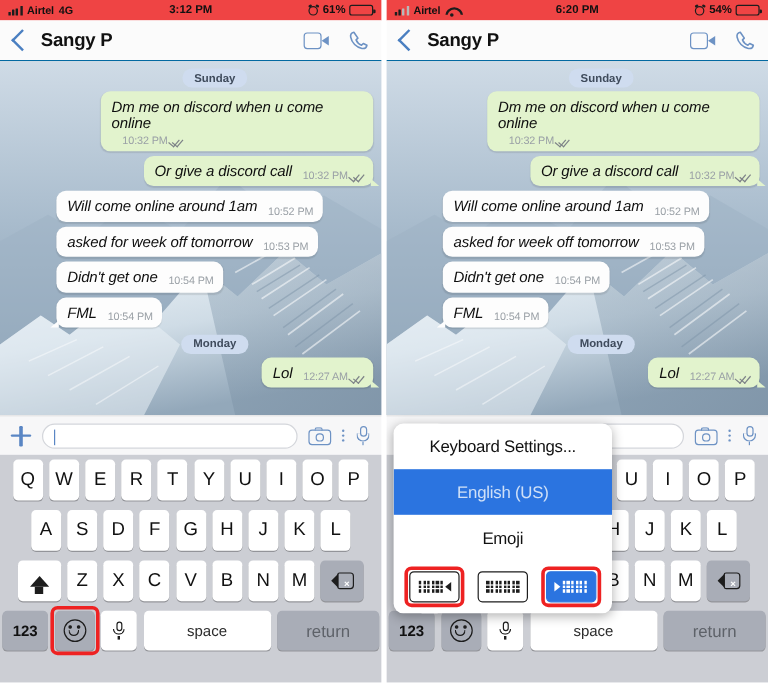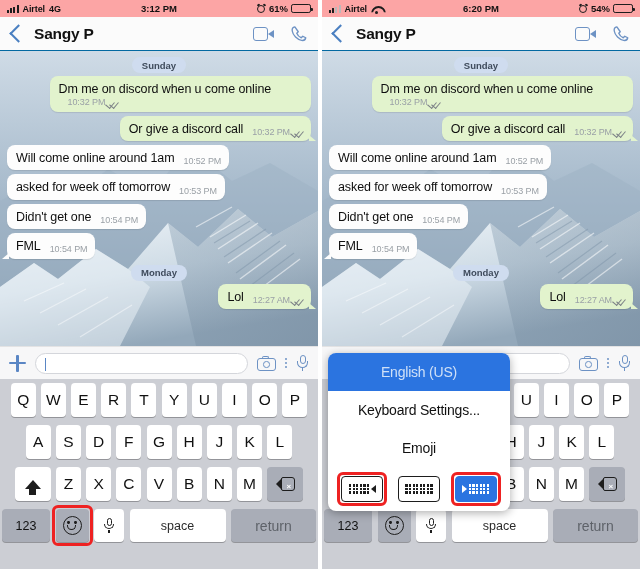--- a/index.html
+++ b/index.html
@@ -5,21 +5,21 @@
   * { box-sizing: border-box; margin:0; padding:0; }
   html,body { width:640px; height:569px; overflow:hidden; background:#ffffff;
     font-family:"Liberation Sans", sans-serif; }
 
   .stage { position:relative; width:640px; height:569px; display:flex; background:#fff; }
 
   .panel { position:relative; width:318px; height:569px; overflow:hidden; background:#fff; }
   .panel.left { margin-right:4px; }
 
   
-  .statusbar { position:relative; height:17px; background:#fca5a5;
+  .statusbar { position:relative; height:17px; background:#ef4444;
     display:flex; align-items:center; font-size:9.5px; color:#111; font-weight:bold; }
   .sb-left { position:absolute; left:7px; display:flex; align-items:center; gap:4px; }
   .sb-center { position:absolute; left:0; right:0; text-align:center; font-size:9.5px; }
   .sb-right { position:absolute; right:7px; display:flex; align-items:center; gap:3px; }
 
   .bars { display:flex; align-items:flex-end; gap:1.2px; height:8px; }
   .bars i { display:block; width:2px; background:#1d1d1d; border-radius:.3px; }
   .bars i:nth-child(1){height:3px} .bars i:nth-child(2){height:4.5px}
   .bars i:nth-child(3){height:6px} .bars i:nth-child(4){height:7.5px}
   .bars.weak i:nth-child(3){background:#b9b9b9} .bars.weak i:nth-child(4){background:#b9b9b9}
@@ -60,37 +60,37 @@
   .vidcam .body{ position:absolute; left:0; top:0; width:15px; height:14px;
     border:1.6px solid #6d92c4; border-radius:3px; }
   .vidcam .lens{ position:absolute; right:0; top:3px; width:0; height:0;
     border-top:4px solid transparent; border-bottom:4px solid transparent;
     border-right:6px solid #6d92c4; }
 
   .phone { position:relative; width:18px; height:18px; }
   .phone svg { display:block; }
 
   
-  .chat { position:relative; height:295px; overflow:hidden; background:#cfd9e2; }
+  .chat { position:relative; height:295px; overflow:hidden; background:#cfd9e2;padding-left:40px; }
   .chat .bg { position:absolute; inset:0; }
 
   .daypill { position:relative; z-index:3; width:max-content; margin:6px auto 3px;
     background:#cfdcef; color:#3f4b5c; font-size:9.5px; font-weight:bold;
     padding:2.5px 10px; border-radius:9px; }
 
   .msgrow { position:relative; z-index:3; display:flex; padding:0 7px; margin-bottom:4px; }
   .msgrow.out { justify-content:flex-end; }
   .msgrow.in  { justify-content:flex-start; }
 
   .bubble { position:relative; max-width:86%; border-radius:8px; padding:6px 8px 5px 9px;
     font-size:12.5px; color:#0e0e0e; line-height:1.15; letter-spacing:-.1px;
     box-shadow:0 1px 1px rgba(0,0,0,.10); display:flex; align-items:flex-end; flex-wrap:wrap; }
   .bubble.out { background:#e2f3cd; padding-right:8px; }
   .bubble.in  { background:#fdfdfd; }
-  .bubble .txt { display:inline; }
+  .bubble .txt { display:inline;font-style:italic; }
   .meta { display:inline-flex; align-items:center; gap:2px; margin-left:9px;
     font-size:9px; color:#9aa0a6; white-space:nowrap; position:relative; top:1px;justify-content:center; }
   .ticks { position:relative; width:11px; height:8px; display:inline-block; }
   .ticks::before,.ticks::after{ content:""; position:absolute; top:1px; width:5px; height:7px;
     border-right:1.4px solid #7d8287; border-bottom:1.4px solid #7d8287;
     transform:rotate(40deg); }
   .ticks::before{ left:0; } .ticks::after{ left:3.5px; }
 
   .bubble.out::after{ content:""; position:absolute; right:-5px; bottom:0; width:0; height:0;
     border-left:7px solid #e2f3cd; border-top:6px solid transparent; }
@@ -130,21 +130,21 @@
   .krow { display:flex; justify-content:center; align-items:center; gap:5.2px;
     margin-bottom:8px; padding:0 2px; }
   .krow.r2 { gap:5.2px; }
   .key { width:25px; height:34px; background:#fff; border-radius:4px;
     display:flex; align-items:center; justify-content:center;
     font-size:15.5px; color:#111; box-shadow:0 1px 0 rgba(0,0,0,.28);
     font-weight:400; letter-spacing:0; }
   .key.fn { background:#a9adb7; }
   .key.shift,.key.del { width:36px; }
   .krow.r4 { gap:5.5px; margin-bottom:4px; }
-  .key.num { width:48px; height:33px; background:#a9adb7; font-size:12.5px; font-weight:400; }
+  .key.num { width:38px; height:33px; background:#a9adb7; font-size:12.5px; font-weight:700; }
   .key.emoji { width:33px; height:33px; background:#a9adb7; font-size:15px; }
   .key.micK { width:30px; height:33px; font-size:13px; }
   .key.space { flex:1; max-width:152px; height:33px; font-size:12.5px; color:#2b2b2b; }
   .key.ret { width:85px; height:33px; background:#a9adb7; font-size:14px; color:#5e6269; }
 
   .arrowup { width:0;height:0; border-left:8px solid transparent; border-right:8px solid transparent;
     border-bottom:9px solid #1d1d1d; position:relative; }
   .arrowup::after{ content:""; position:absolute; left:-3.5px; top:9px; width:7px; height:6px;
     background:#1d1d1d; }
   .delicon { position:relative; width:19px; height:14px; }
@@ -689,22 +689,22 @@
               <span class="c"></span>
               <span class="a"></span>
               <span class="s"></span>
             </span>
         </div>
         <div class="key space">space</div>
         <div class="key ret">return</div>
       </div>
 
       <div class="popup" style="left:6px; top:-26px;">
+        <div class="pitem">Keyboard Settings...</div>
         <div class="pitem sel">English (US)</div>
-        <div class="pitem">Keyboard Settings...</div>
         <div class="pitem">Emoji</div>
         <div class="prow">
           <div class="hilite">
             <div class="kbicon">
               <span class="kbgrid">
                   <span>
                     <i></i>
                     <i></i>
                     <i></i>
                     <i></i>

